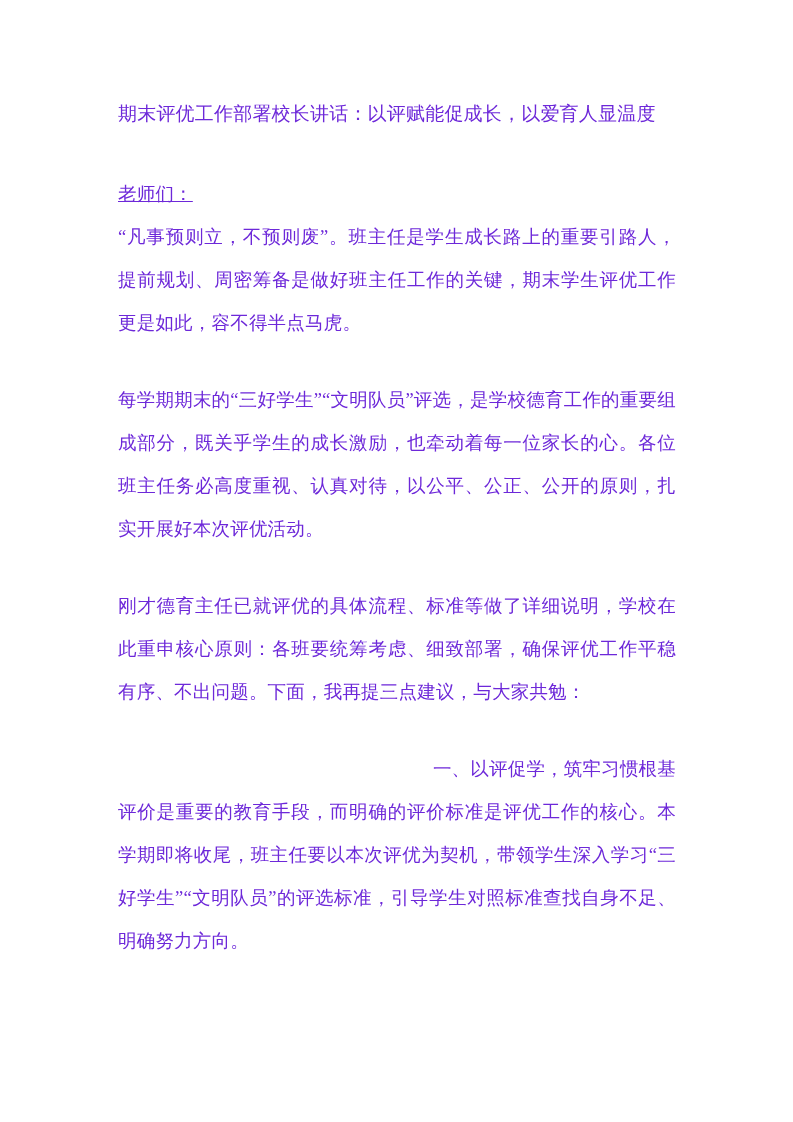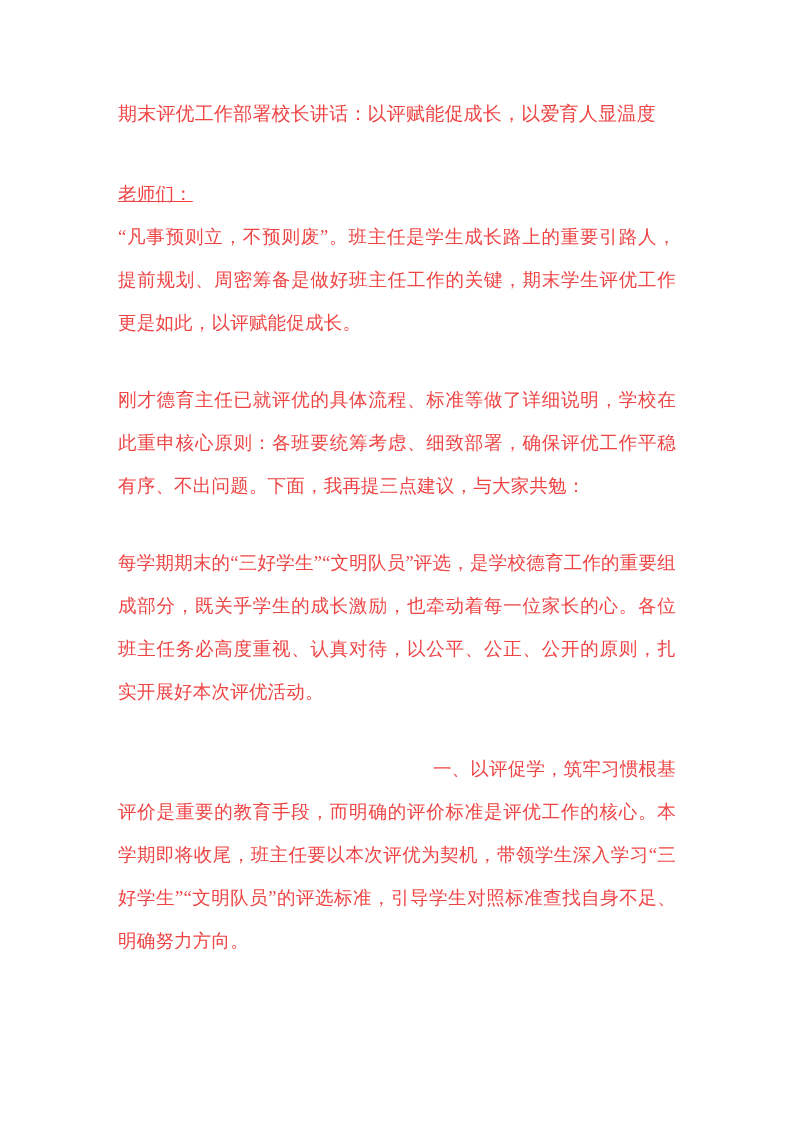--- a/index.html
+++ b/index.html
@@ -9,21 +9,21 @@
   }
   .page {
     position: relative;
     width: 793px;
     height: 1122px;
     background: #ffffff;
     overflow: hidden;
   }
   .content {
     padding: 92px 117px 0 118px;
-    color: #ef4444;
+    color: #6d28d9;
     font-size: 18.5px;
     line-height: 43px;
     text-align: justify;
     text-justify: inter-character;
     letter-spacing: 0.2px;
   }
   .doc-title {
     font-size: 19px;
     font-weight: normal;
     line-height: 43px;
@@ -53,24 +53,24 @@
 </head>
 <body>
 
 <div class="page">
   <div class="content">
 
     <h1 class="doc-title">期末评优工作部署校长讲话：以评赋能促成长，以爱育人显温度</h1>
 
     <p class="salutation">老师们：</p>
 
-    <p class="para">“凡事预则立，不预则废”。班主任是学生成长路上的重要引路人，提前规划、周密筹备是做好班主任工作的关键，期末学生评优工作更是如此，以评赋能促成长。</p>
+    <p class="para">“凡事预则立，不预则废”。班主任是学生成长路上的重要引路人，提前规划、周密筹备是做好班主任工作的关键，期末学生评优工作更是如此，容不得半点马虎。</p>
+
+    <p class="para">每学期期末的“三好学生”“文明队员”评选，是学校德育工作的重要组成部分，既关乎学生的成长激励，也牵动着每一位家长的心。各位班主任务必高度重视、认真对待，以公平、公正、公开的原则，扎实开展好本次评优活动。</p>
 
     <p class="para">刚才德育主任已就评优的具体流程、标准等做了详细说明，学校在此重申核心原则：各班要统筹考虑、细致部署，确保评优工作平稳有序、不出问题。下面，我再提三点建议，与大家共勉：</p>
-
-    <p class="para">每学期期末的“三好学生”“文明队员”评选，是学校德育工作的重要组成部分，既关乎学生的成长激励，也牵动着每一位家长的心。各位班主任务必高度重视、认真对待，以公平、公正、公开的原则，扎实开展好本次评优活动。</p>
 
     <h2 class="section-heading">一、以评促学，筑牢习惯根基</h2>
 
     <p class="para">评价是重要的教育手段，而明确的评价标准是评优工作的核心。本学期即将收尾，班主任要以本次评优为契机，带领学生深入学习“三好学生”“文明队员”的评选标准，引导学生对照标准查找自身不足、明确努力方向。</p>
 
   </div>
 </div>
 
 </body></html>

